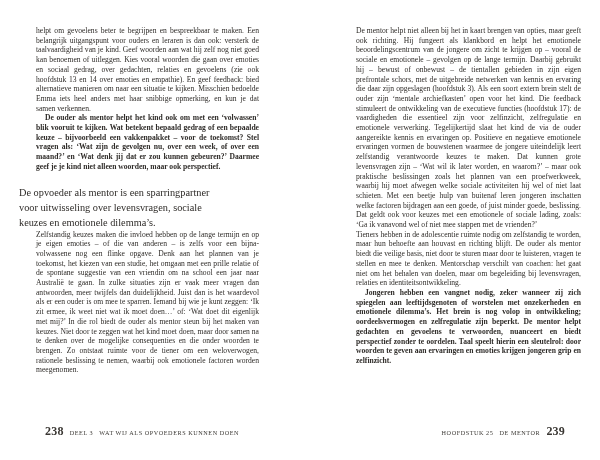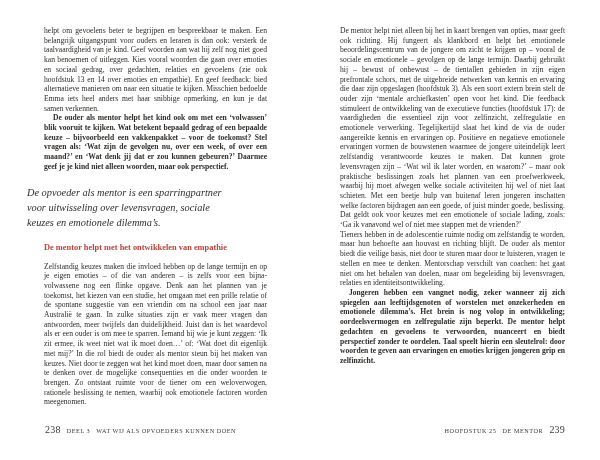--- a/index.html
+++ b/index.html
@@ -6,33 +6,32 @@
   .spread {
     position: relative;
     width: 600px;
     height: 460px;
     background: #ffffff;
     font-family: "Liberation Serif", serif;
     color: #2e2b28;
     overflow: hidden;
   }
   .page { position: absolute; top: 26px; }
-  .page-left  { left: 44px;  width: 223px; }
-  .page-right { left: 340px; width: 225px; }
+  .page-left  { left: 36px;  width: 223px; }
+  .page-right { left: 356px; width: 225px; }
   p.body-par {
     margin: 0;
     font-size: 7.6px;
     line-height: 9.7px;
     text-align: justify;
     hyphens: auto;
     -webkit-hyphens: auto;
   }
   p.indent { text-indent: 9px; font-weight: bold; }
   .pullquote {
-    font-style: italic;
     font-size: 10.3px;
     line-height: 15px;
     margin: 13px 0 0 -17px;
     width: 205px;
     color: #2e2b28;
   }
   .section-heading {
     color: #c0413a;
     font-size: 8.4px;
     line-height: 10px;
@@ -42,34 +41,33 @@
   .footer {
     position: absolute;
     top: 424px;
     font-size: 6.2px;
     letter-spacing: 0.55px;
     color: #3a3733;
     white-space: nowrap;
   }
   .footer-left  { left: 45px; }
   .footer-right { right: 35px; text-align: right; }
-  .pagenum { font-weight: normal; font-size: 10px; letter-spacing: 0.2px; }
+  .pagenum { font-weight: bold; font-size: 12px; letter-spacing: 0.2px; }
   .running { text-transform: uppercase; }
   .footer span + span { margin-left: 4px; }
 </style>
 </head>
 <body>
 
 <div class="spread">
 
   <div class="page page-left">
     <p class="body-par">helpt om gevoelens beter te begrijpen en bespreekbaar te maken. Een belangrijk uitgangspunt voor ouders en leraren is dan ook: versterk de taalvaardigheid van je kind. Geef woorden aan wat hij zelf nog niet goed kan benoemen of uitleggen. Kies vooral woorden die gaan over emoties en sociaal gedrag, over gedachten, relaties en gevoelens (zie ook hoofdstuk 13 en 14 over emoties en empathie). En geef feedback: bied alternatieve manieren om naar een situatie te kijken. Misschien bedoelde Emma iets heel anders met haar snibbige opmerking, en kun je dat samen verkennen.</p>
     <p class="body-par indent">De ouder als mentor helpt het kind ook om met een ‘volwassen’ blik vooruit te kijken. Wat betekent bepaald gedrag of een bepaalde keuze – bijvoorbeeld een vakkenpakket – voor de toekomst? Stel vragen als: ‘Wat zijn de gevolgen nu, over een week, of over een maand?’ en ‘Wat denk jij dat er zou kunnen gebeuren?’ Daarmee geef je je kind niet alleen woorden, maar ook perspectief.</p>
     <div class="pullquote">De opvoeder als mentor is een sparringpartner voor uitwisseling over levensvragen, sociale keuzes en emotionele dilemma’s.</div>
-    <h2 class="section-heading">De mentor helpt met het ontwikkelen van empathie</h2>
     <p class="body-par">Zelfstandig keuzes maken die invloed hebben op de lange termijn en op je eigen emoties – of die van anderen – is zelfs voor een bijna-volwassene nog een flinke opgave. Denk aan het plannen van je toekomst, het kiezen van een studie, het omgaan met een prille relatie of de spontane suggestie van een vriendin om na school een jaar naar Australië te gaan. In zulke situaties zijn er vaak meer vragen dan antwoorden, meer twijfels dan duidelijkheid. Juist dan is het waardevol als er een ouder is om mee te sparren. Iemand bij wie je kunt zeggen: ‘Ik zit ermee, ik weet niet wat ik moet doen…’ of: ‘Wat doet dit eigenlijk met mij?’ In die rol biedt de ouder als mentor steun bij het maken van keuzes. Niet door te zeggen wat het kind moet doen, maar door samen na te denken over de mogelijke consequenties en die onder woorden te brengen. Zo ontstaat ruimte voor de tiener om een weloverwogen, rationele beslissing te nemen, waarbij ook emotionele factoren worden meegenomen.</p>
   </div>
 
   <div class="page page-right">
     <p class="body-par">De mentor helpt niet alleen bij het in kaart brengen van opties, maar geeft ook richting. Hij fungeert als klankbord en helpt het emotionele beoordelingscentrum van de jongere om zicht te krijgen op – vooral de sociale en emotionele – gevolgen op de lange termijn. Daarbij gebruikt hij – bewust of onbewust – de tientallen gebieden in zijn eigen prefrontale schors, met de uitgebreide netwerken van kennis en ervaring die daar zijn opgeslagen (hoofdstuk 3). Als een soort extern brein stelt de ouder zijn ‘mentale archiefkasten’ open voor het kind. Die feedback stimuleert de ontwikkeling van de executieve functies (hoofdstuk 17): de vaardigheden die essentieel zijn voor zelfinzicht, zelfregulatie en emotionele verwerking. Tegelijkertijd slaat het kind de via de ouder aangereikte kennis en ervaringen op. Positieve en negatieve emotionele ervaringen vormen de bouwstenen waarmee de jongere uiteindelijk leert zelfstandig verantwoorde keuzes te maken. Dat kunnen grote levensvragen zijn – ‘Wat wil ik later worden, en waarom?’ – maar ook praktische beslissingen zoals het plannen van een proefwerkweek, waarbij hij moet afwegen welke sociale activiteiten hij wel of niet laat schieten. Met een beetje hulp van buitenaf leren jongeren inschatten welke factoren bijdragen aan een goede, of juist minder goede, beslissing. Dat geldt ook voor keuzes met een emotionele of sociale lading, zoals: ‘Ga ik vanavond wel of niet mee stappen met de vrienden?’</p>
     <p class="body-par">Tieners hebben in de adolescentie ruimte nodig om zelfstandig te worden, maar hun behoefte aan houvast en richting blijft. De ouder als mentor biedt die veilige basis, niet door te sturen maar door te luisteren, vragen te stellen en mee te denken. Mentorschap verschilt van coachen: het gaat niet om het behalen van doelen, maar om begeleiding bij levensvragen, relaties en identiteitsontwikkeling.</p>
     <p class="body-par indent">Jongeren hebben een vangnet nodig, zeker wanneer zij zich spiegelen aan leeftijdsgenoten of worstelen met onzekerheden en emotionele dilemma’s. Het brein is nog volop in ontwikkeling; oordeelsvermogen en zelfregulatie zijn beperkt. De mentor helpt gedachten en gevoelens te verwoorden, nuanceert en biedt perspectief zonder te oordelen. Taal speelt hierin een sleutelrol: door woorden te geven aan ervaringen en emoties krijgen jongeren grip en zelfinzicht.</p>
   </div>
 
   <div class="footer footer-left">

